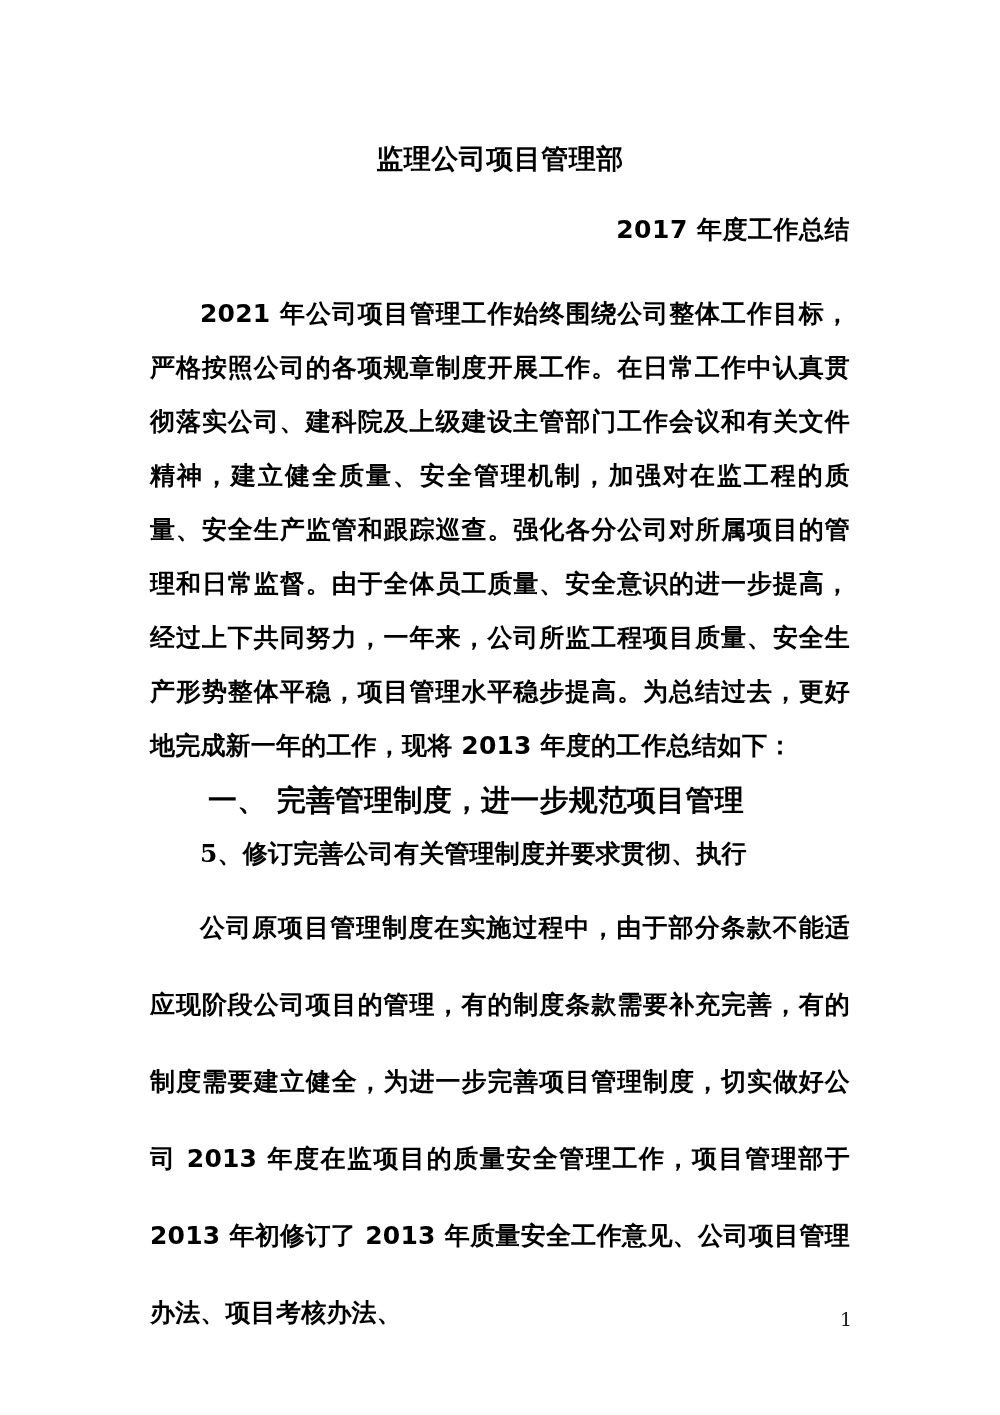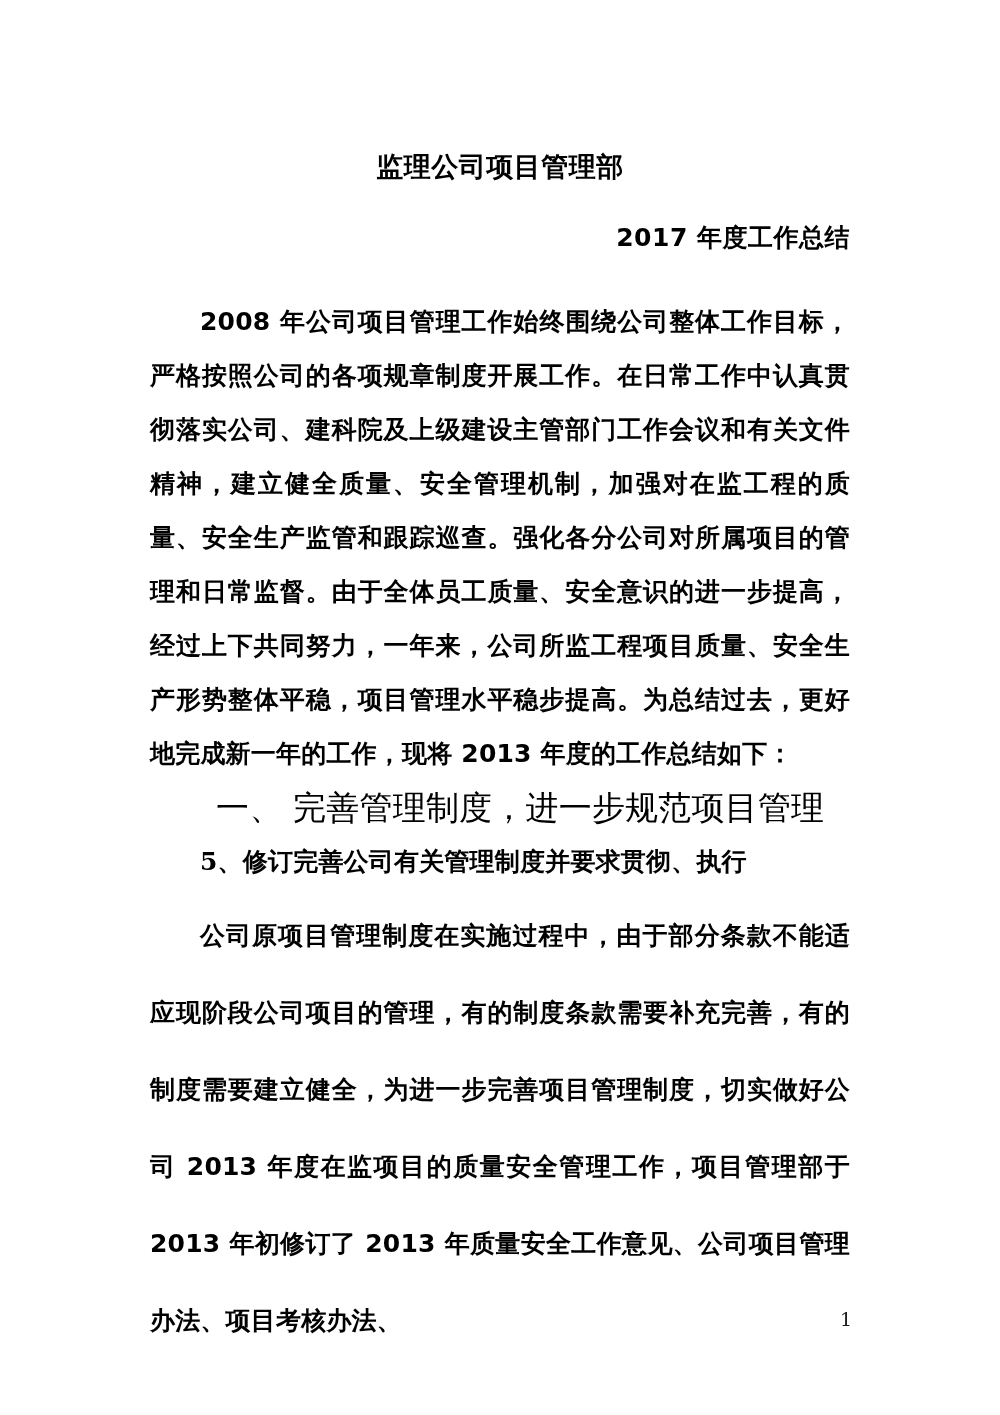--- a/index.html
+++ b/index.html
@@ -15,21 +15,21 @@
     position: relative;
     width: 1000px;
     height: 1415px;
     background: #ffffff;
     overflow: hidden;
     box-sizing: border-box;
   }
   .content {
     position: absolute;
     left: 150px;
-    top: 12px;
+    top: 4px;
     width: 700px;
   }
 
   
   .doc-title {
     text-align: center;
     font-size: 27px;
     font-weight: bold;
     line-height: 34px;
     letter-spacing: 0.5px;
@@ -60,22 +60,22 @@
   .para-first {
     padding-top: 41px;
   }
   .para-wide {
     line-height: 77px;
     padding-top: 8px;
   }
 
   
   .head-1 {
-    font-size: 33px;
-    font-weight: normal;
+    font-size: 29px;
+    font-weight: bold;
     line-height: 54px;
     margin: 0;
     text-indent: 2em;
     letter-spacing: 0.2px;
   }
   .head-2 {
     font-size: 25px;
     font-weight: bold;
     line-height: 54px;
     margin: 0;
@@ -104,21 +104,21 @@
 <body>
 
 <div class="page">
 
   <div class="content">
 
     <h1 class="doc-title">监理公司项目管理部</h1>
 
     <h2 class="doc-subtitle">2017 年度工作总结</h2>
 
-    <p class="para para-first">2008 年公司项目管理工作始终围绕公司整体工作目标，严格按照公司的各项规章制度开展工作。在日常工作中认真贯彻落实公司、建科院及上级建设主管部门工作会议和有关文件精神，建立健全质量、安全管理机制，加强对在监工程的质量、安全生产监管和跟踪巡查。强化各分公司对所属项目的管理和日常监督。由于全体员工质量、安全意识的进一步提高，经过上下共同努力，一年来，公司所监工程项目质量、安全生产形势整体平稳，项目管理水平稳步提高。为总结过去，更好地完成新一年的工作，现将 2013 年度的工作总结如下：</p>
+    <p class="para para-first">2021 年公司项目管理工作始终围绕公司整体工作目标，严格按照公司的各项规章制度开展工作。在日常工作中认真贯彻落实公司、建科院及上级建设主管部门工作会议和有关文件精神，建立健全质量、安全管理机制，加强对在监工程的质量、安全生产监管和跟踪巡查。强化各分公司对所属项目的管理和日常监督。由于全体员工质量、安全意识的进一步提高，经过上下共同努力，一年来，公司所监工程项目质量、安全生产形势整体平稳，项目管理水平稳步提高。为总结过去，更好地完成新一年的工作，现将 2013 年度的工作总结如下：</p>
 
     <p class="head-1">一、 完善管理制度，进一步规范项目管理</p>
 
     <p class="head-2 serif-num">5、修订完善公司有关管理制度并要求贯彻、执行</p>
 
     <p class="para para-wide">公司原项目管理制度在实施过程中，由于部分条款不能适应现阶段公司项目的管理，有的制度条款需要补充完善，有的制度需要建立健全，为进一步完善项目管理制度，切实做好公司 2013 年度在监项目的质量安全管理工作，项目管理部于 2013 年初修订了 2013 年质量安全工作意见、公司项目管理办法、项目考核办法、</p>
 
   </div>
 
   <div class="page-number">1</div>

